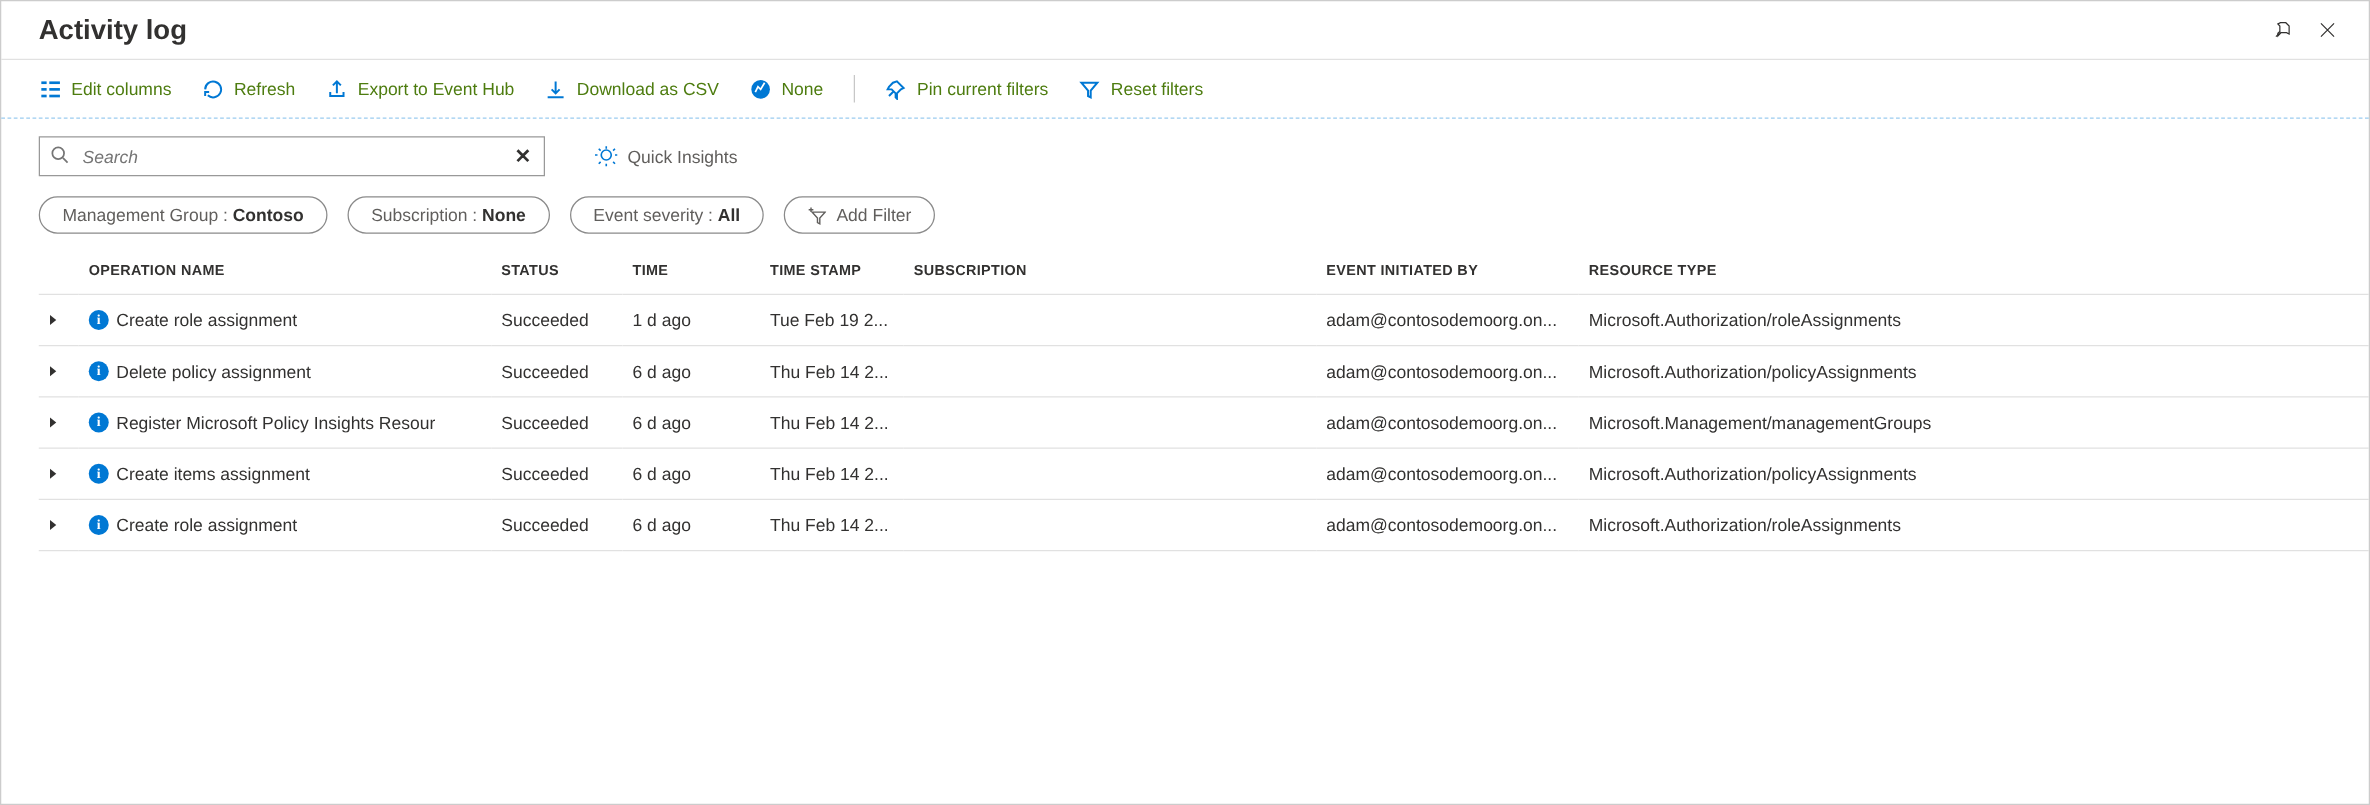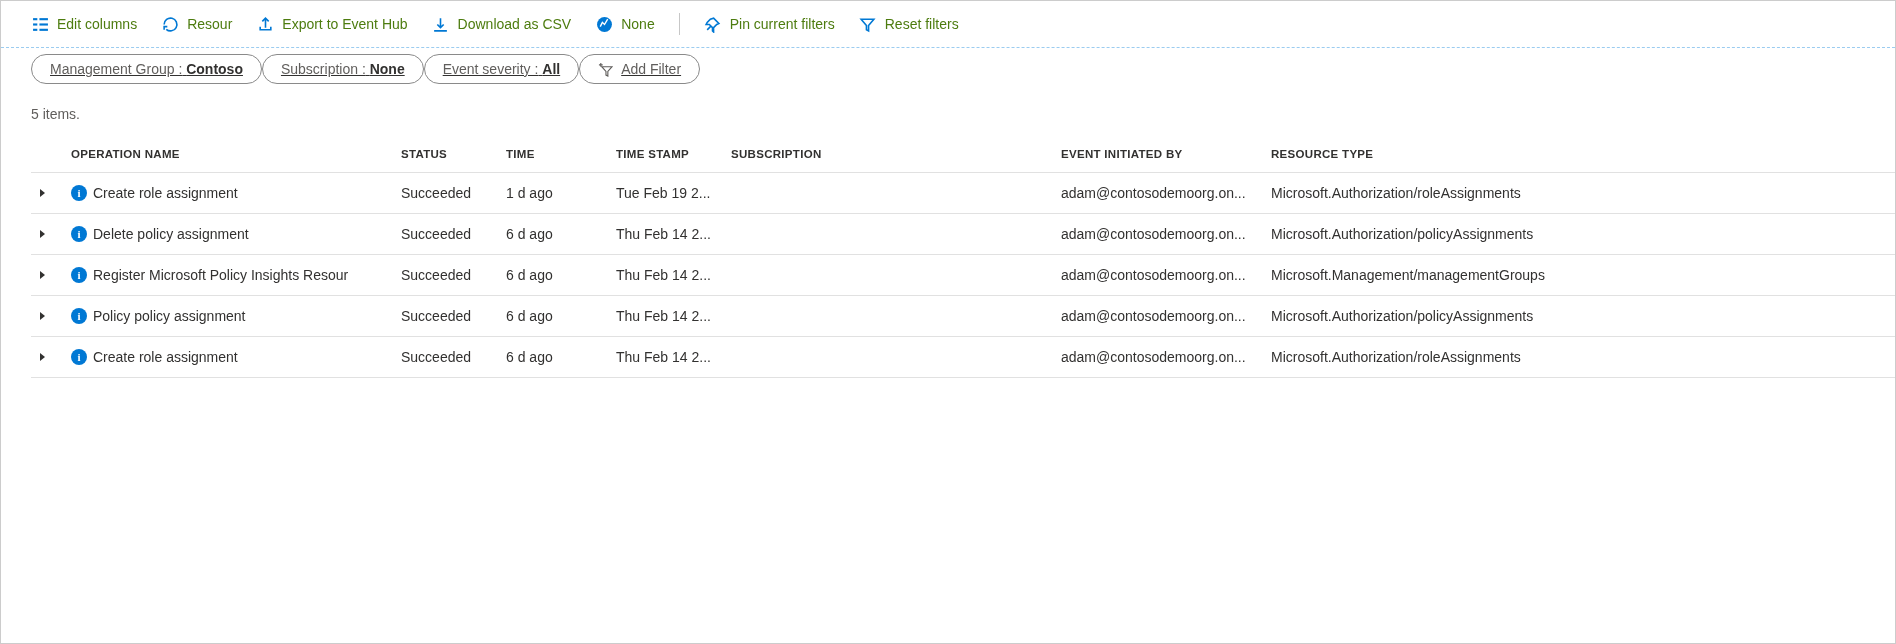--- a/index.html
+++ b/index.html
@@ -17,21 +17,21 @@
     .tool .ticon.stroke svg { fill: none; stroke: #0078d4; stroke-width: 1.5; }
     .sep { width: 1px; height: 22px; background: #c7c7c7; }
     .filter-row { display: flex; align-items: center; gap: 20px; padding: 14px 30px 10px 30px; }
     .search-wrap { position: relative; width: 405px; border: 1px solid #999; height: 32px; display: flex; align-items: center; padding: 0 32px 0 34px; }
     .search-wrap input { border: none; outline: none; width: 100%; font-size: 14px; font-style: italic; color: #757575; background: transparent; }
     .search-wrap .sicon { position: absolute; left: 8px; top: 50%; transform: translateY(-50%); }
     .search-wrap .sicon svg { width: 15px; height: 15px; stroke: #757575; fill: none; stroke-width: 1.5; }
     .search-wrap .clear { position: absolute; right: 10px; top: 50%; transform: translateY(-50%); font-size: 16px; font-weight: bold; color: #323130; cursor: pointer; }
     .quick-insights { display: flex; align-items: center; gap: 8px; color: #605e5c; cursor: pointer; font-size: 14px; margin-left: 20px; }
     .quick-insights svg { width: 18px; height: 18px; fill: none; stroke: #0078d4; stroke-width: 1.3; }
-    .pills-row { display: flex; align-items: center; gap: 0; padding: 6px 30px 14px 30px; text-decoration: underline; }
+    .pills-row { display: flex; align-items: center; gap: 16px; padding: 6px 30px 14px 30px; }
     .pill { border: 1px solid #8a8a8a; border-radius: 18px; padding: 6px 18px; font-size: 14px; color: #605e5c; cursor: pointer; white-space: nowrap; }
     .pill b { font-weight: 600; color: #323130; }
     .add-filter-pill { display: flex; align-items: center; gap: 8px; justify-content: flex-end; }
     .add-filter-pill svg { width: 15px; height: 15px; stroke: #605e5c; fill: none; stroke-width: 1.2; }
     .item-count { padding: 8px 30px 16px 30px; font-size: 14px; color: #605e5c; }
     .table { width: calc(100% - 30px); margin-left: 30px; border-collapse: collapse; }
     .table th { text-align: left; font-size: 11.5px; font-weight: 600; letter-spacing: 0.3px; color: #323130; padding: 10px 8px 12px 8px; border-bottom: 1px solid #e1e1e1; text-transform: uppercase; }
     .table td { padding: 12px 8px; border-bottom: 1px solid #e1e1e1; font-size: 14px; color: #323130; vertical-align: middle; }
     .col-expand { width: 32px; }
     .col-op { width: 330px; }
@@ -43,20 +43,36 @@
     .chev { width: 10px; height: 10px; display: inline-block; }
     .chev svg { width: 8px; height: 10px; fill: #323130; }
     .op-cell { display: flex; align-items: center; gap: 6px; }
     .info-icon { width: 16px; height: 16px; border-radius: 50%; background: #0078d4; color: #fff; font-size: 11px; font-weight: bold; display: flex; align-items: center; justify-content: center; font-style: normal; font-family: Georgia, serif; }
     .truncate { white-space: nowrap; overflow: hidden; text-overflow: ellipsis; max-width: 100%; display: block; }
   </style>
 </head>
 <body>
 
 <div class="blade">
+  <div class="header">
+    <h1>Activity log</h1>
+    <div class="header-actions">
+      <span class="icon-btn">
+        <svg viewBox="0 0 24 24">
+            <path d="M14 4l6 6-3 1-4 4v5l-2-2v-3l-4-4H4l1-3 4-4h5z" transform="rotate(45 12 12)"></path>
+            <path d="M5 19l5-5"></path>
+          </svg>
+      </span>
+      <span class="icon-btn">
+        <svg viewBox="0 0 24 24">
+            <path d="M5 5l14 14M19 5L5 19"></path>
+          </svg>
+      </span>
+    </div>
+  </div>
 
   <div class="toolbar">
     <div class="tool">
       <span class="ticon">
           <svg viewBox="0 0 16 16">
             <rect x="1" y="2" width="4" height="2"></rect>
             <rect x="1" y="7" width="4" height="2"></rect>
             <rect x="1" y="12" width="4" height="2"></rect>
             <rect x="7" y="2" width="8" height="2"></rect>
             <rect x="7" y="7" width="8" height="2"></rect>
@@ -64,21 +80,21 @@
           </svg>
         </span>
       <span>Edit columns</span>
     </div>
     <div class="tool">
       <span class="ticon stroke">
           <svg viewBox="0 0 16 16">
             <path d="M2 8a6 6 0 1 1 2 4.5M2 13v-3h3"></path>
           </svg>
         </span>
-      <span>Resour</span>
+      <span>Refresh</span>
     </div>
     <div class="tool">
       <span class="ticon stroke">
           <svg viewBox="0 0 16 16">
             <path d="M8 11V2M5 5l3-3 3 3M3 10v3h10v-3"></path>
           </svg>
         </span>
       <span>Export to Event Hub</span>
     </div>
     <div class="tool">
@@ -110,20 +126,37 @@
     <div class="tool">
       <span class="ticon stroke">
           <svg viewBox="0 0 16 16">
             <path d="M2 3h12l-5 6v5l-2-1v-4L2 3z"></path>
           </svg>
         </span>
       <span>Reset filters</span>
     </div>
   </div>
 
+  <div class="filter-row">
+    <div class="search-wrap">
+      <span class="sicon"><svg viewBox="0 0 16 16">
+            <circle cx="7" cy="7" r="5"></circle>
+            <path d="M11 11l4 4"></path>
+          </svg></span>
+      <input type="text" placeholder="Search" style="">
+      <span class="clear">✕</span>
+    </div>
+    <div class="quick-insights">
+      <svg viewBox="0 0 18 18">
+          <circle cx="9" cy="8" r="4"></circle>
+          <path d="M9 1v2M9 15v2M2 8H0M18 8h-2M3 3l1.5 1.5M14.5 13.5L16 15M3 15l1.5-1.5M14.5 4.5L16 3"></path>
+        </svg>
+      <span>Quick Insights</span>
+    </div>
+  </div>
 
   <div class="pills-row">
     <div class="pill">
       <span>Management Group :</span>
       <b>Contoso</b>
     </div>
     <div class="pill">
       <span>Subscription :</span>
       <b>None</b>
     </div>
@@ -132,21 +165,20 @@
       <b>All</b>
     </div>
     <div class="pill add-filter-pill">
       <svg viewBox="0 0 16 16">
           <path d="M4 5h11l-4.5 5v5l-2-1v-4L4 5zM3 1v4M1 3h4"></path>
         </svg>
       <span>Add Filter</span>
     </div>
   </div>
 
-  <div class="item-count">5 items.</div>
 
   <table class="table">
     <thead>
       <tr>
         <th class="col-expand"></th>
         <th class="col-op">OPERATION NAME</th>
         <th class="col-status">STATUS</th>
         <th class="col-time">TIME</th>
         <th class="col-ts">TIME STAMP</th>
         <th class="col-sub">SUBSCRIPTION</th>
@@ -215,21 +247,21 @@
     <td>Microsoft.Management/managementGroups</td>
   </tr>
 
   <tr>
     <td><span class="chev"><svg viewBox="0 0 8 10">
                 <path d="M1 1l5 4-5 4z"></path>
               </svg></span></td>
     <td>
             <div class="op-cell">
               <span class="info-icon">i</span>
-              <span class="truncate">Policy policy assignment</span>
+              <span class="truncate">Create items assignment</span>
             </div>
           </td>
     <td>Succeeded</td>
     <td>6 d ago</td>
     <td>Thu Feb 14 2...</td>
     <td></td>
     <td>
             <span class="truncate">adam@contosodemoorg.on...</span>
           </td>
     <td>Microsoft.Authorization/policyAssignments</td>

